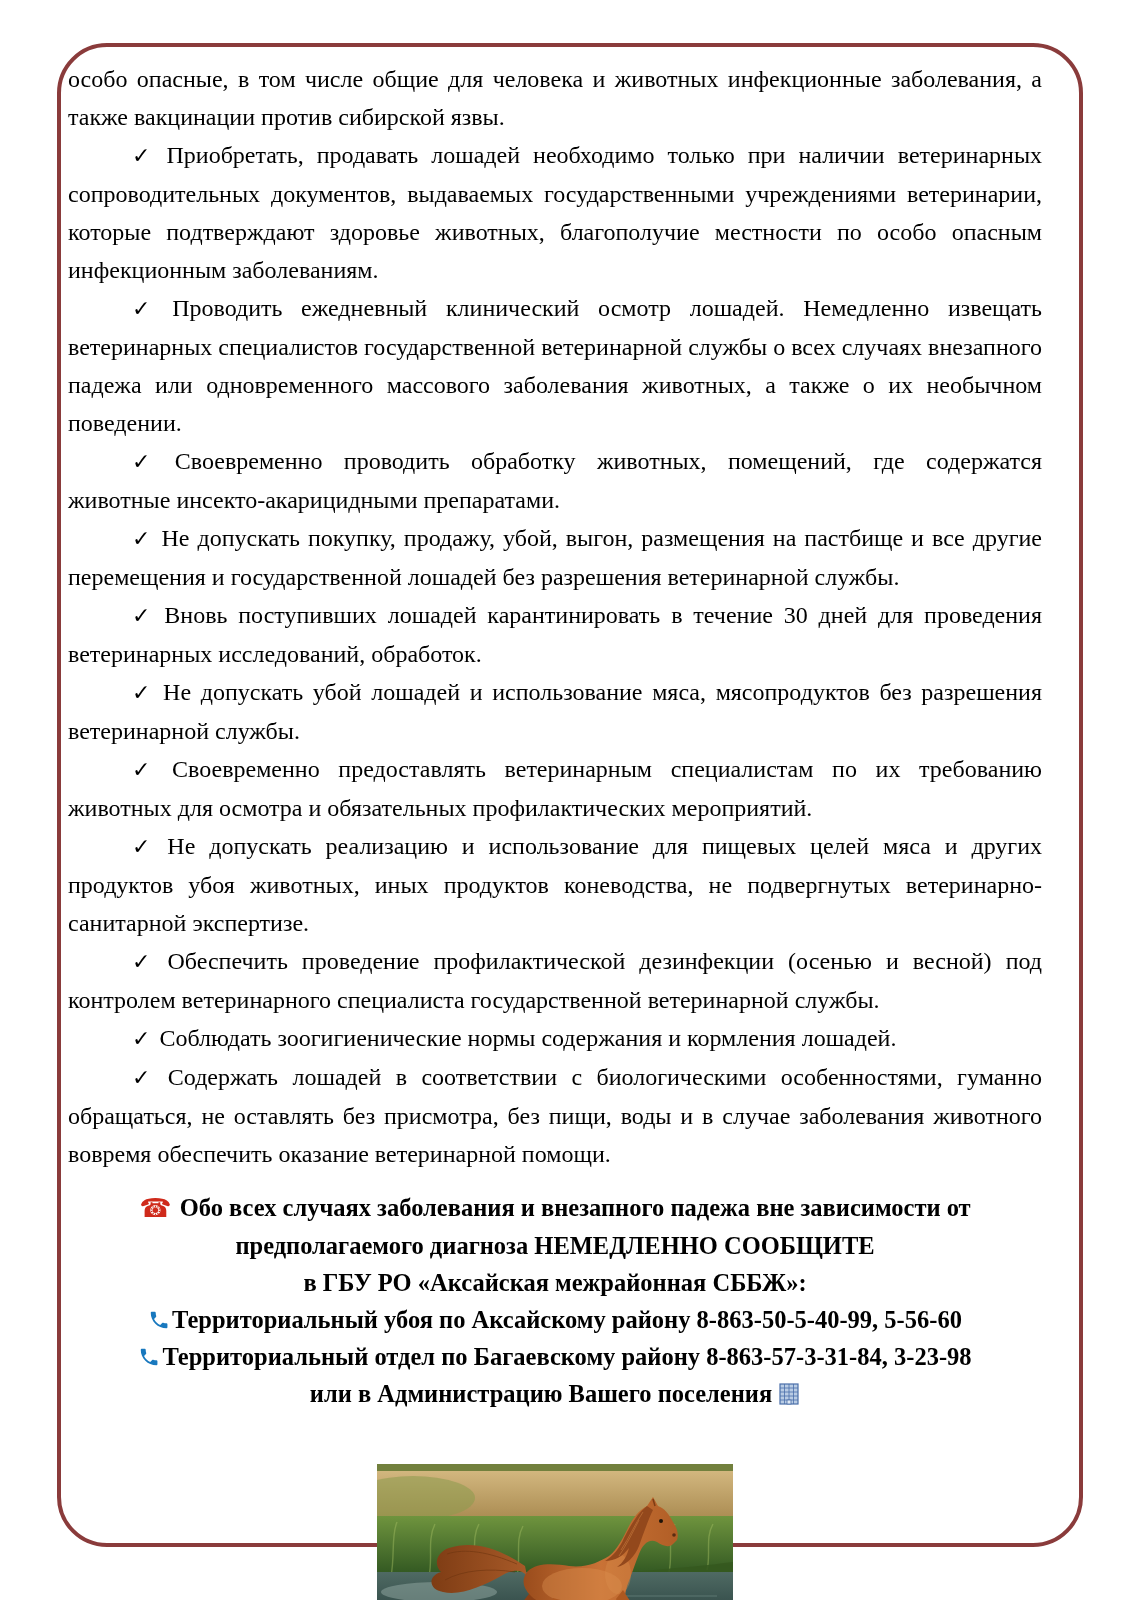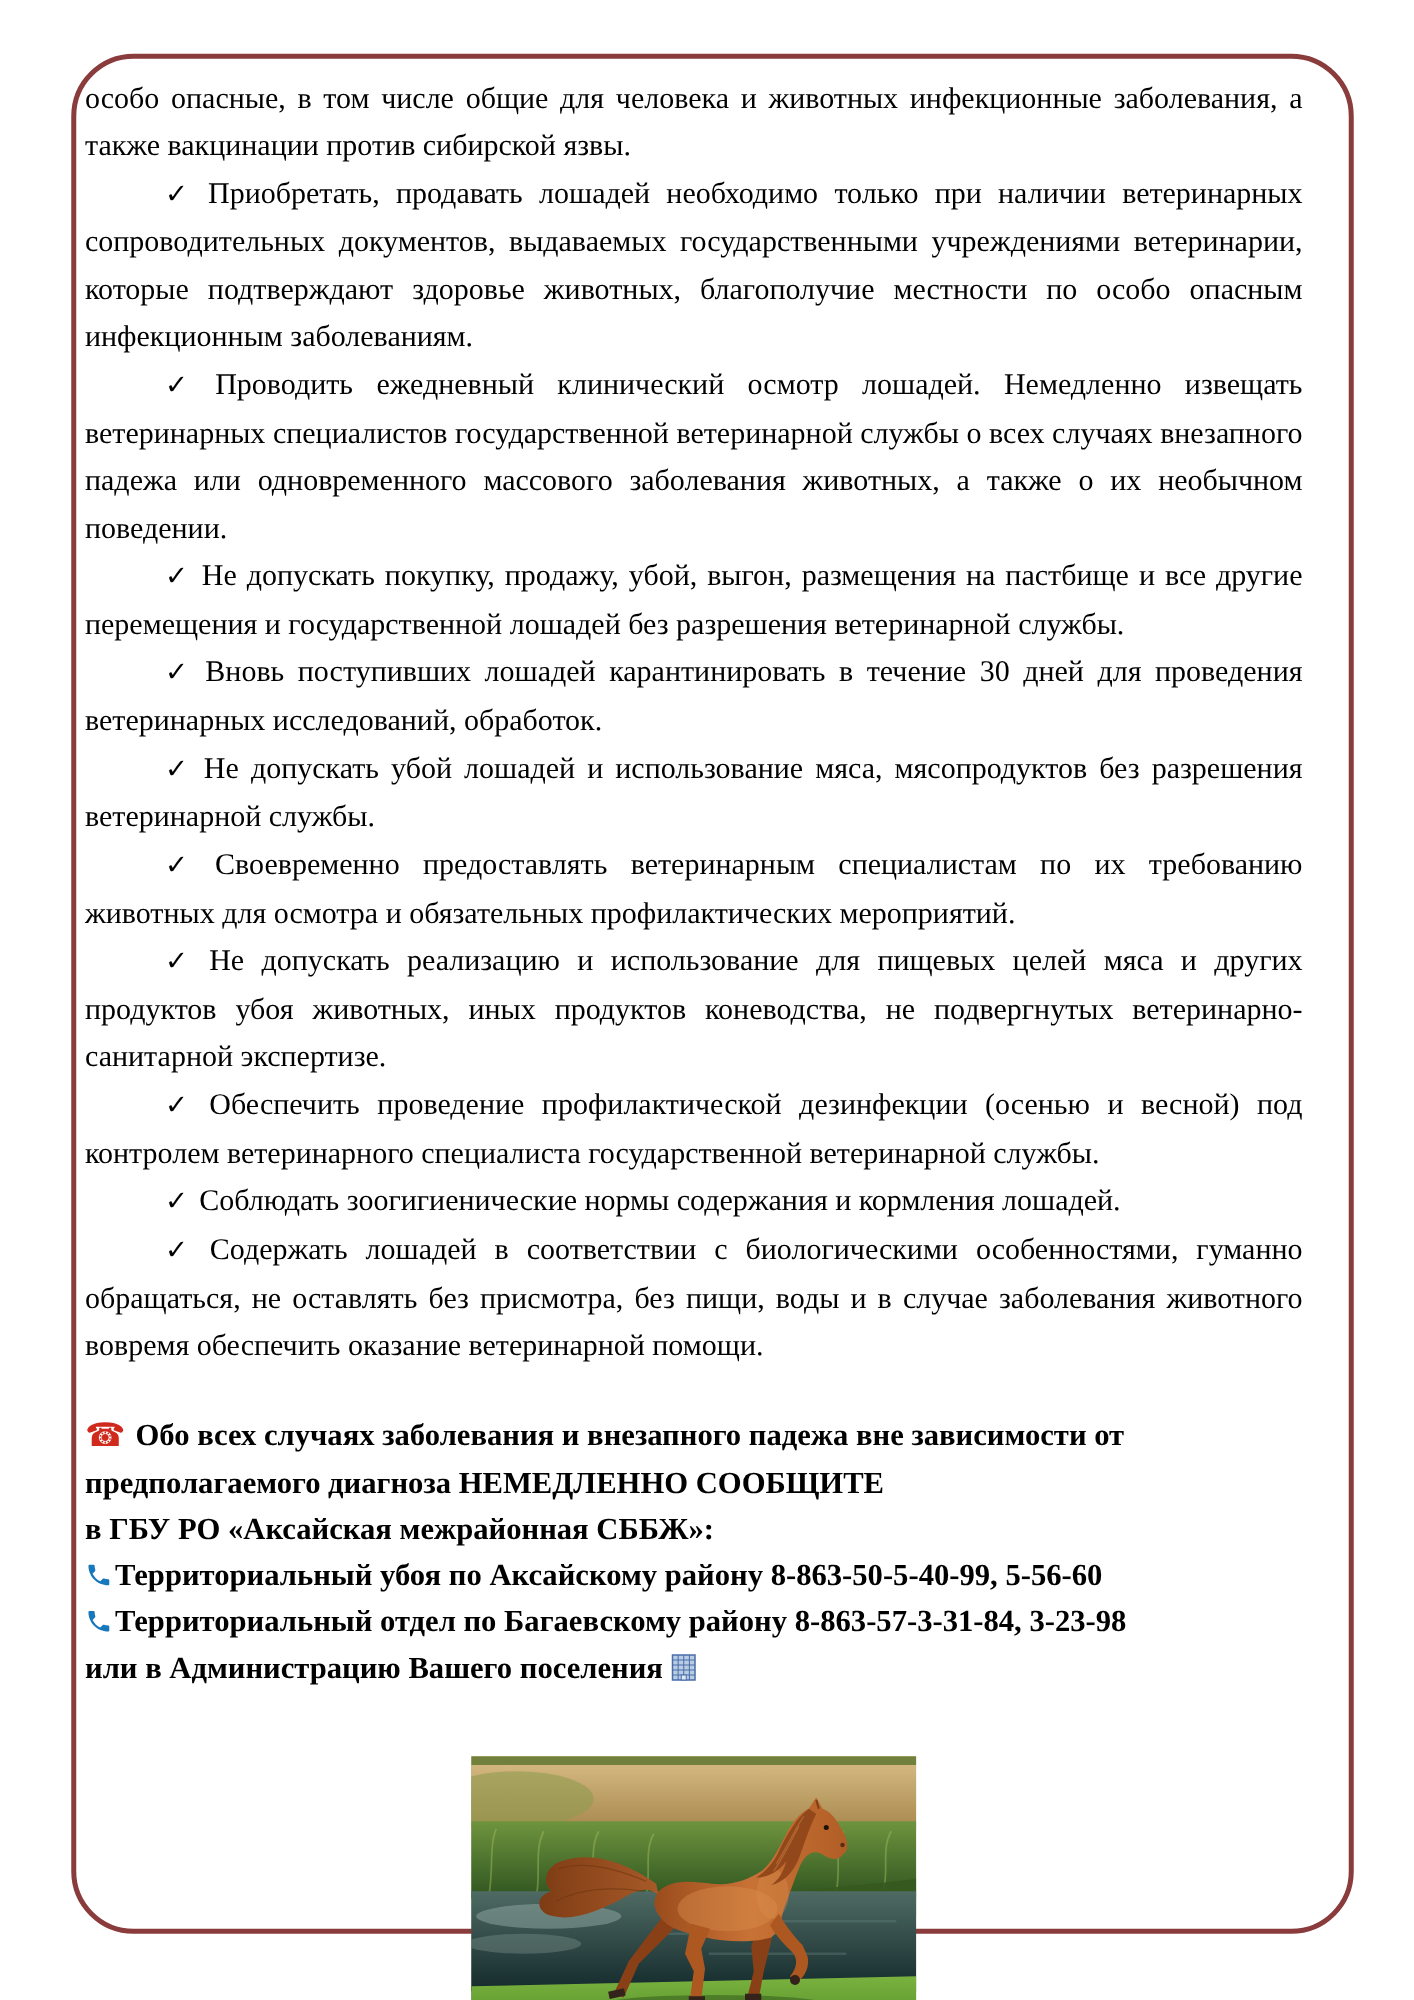--- a/index.html
+++ b/index.html
@@ -4,21 +4,21 @@
 <style>
   html,body{margin:0;padding:0;background:#ffffff;}
   .page{position:relative;width:1131px;height:1600px;background:#ffffff;overflow:hidden;
         font-family:"Liberation Serif", serif;color:#000;padding-left:45px;}
   .frame{position:absolute;left:57px;top:43px;width:1026px;height:1504px;box-sizing:border-box;
          border:4px solid #8a3b3b;border-radius:50px;}
   .content{position:absolute;left:68px;top:60px;width:974px;}
   .bodytext p{margin:0;font-size:24px;line-height:38px;text-align:justify;}
   .bullet{text-indent:64px;}
   .check{font-family:"DejaVu Sans", sans-serif;font-size:22px;padding-right:9px;}
-  .contact{margin-top:34px;text-align:left;font-weight:bold;font-size:24.5px;line-height:37px;}
+  .contact{margin-top:16px;text-align:center;font-weight:bold;font-size:24.5px;line-height:37px;}
   .contact .hline{white-space:nowrap;}
   .tel-icon{color:#cf2a1b;font-family:"DejaVu Sans", sans-serif;font-size:26px;padding-right:8px;vertical-align:-1px;}
   .recv-icon{display:inline-block;width:22px;height:22px;vertical-align:-3px;margin-right:2px;}
   .bld-icon{display:inline-block;width:22px;height:24px;vertical-align:-4px;margin-left:6px;}
   .photo{width:356px;height:222px;margin:52px auto 0;}
   .photo svg{display:block;width:356px;height:222px;}
 </style>
 </head>
 <body>
 
@@ -27,20 +27,22 @@
 
   <div class="content">
 
     <div class="bodytext">
       <p>особо опасные, в том числе общие для человека и животных инфекционные заболевания, а также вакцинации против сибирской язвы.</p>
 
       <p class="bullet">
         <span class="check">✓</span><span>Приобретать, продавать лошадей необходимо только при наличии ветеринарных сопроводительных документов, выдаваемых государственными учреждениями ветеринарии, которые подтверждают здоровье животных, благополучие местности по особо опасным инфекционным заболеваниям.</span></p>
       <p class="bullet">
         <span class="check">✓</span><span>Проводить ежедневный клинический осмотр лошадей. Немедленно извещать ветеринарных специалистов государственной ветеринарной службы о всех случаях внезапного падежа или одновременного массового заболевания животных, а также о их необычном поведении.</span></p>
+      <p class="bullet">
+        <span class="check">✓</span><span>Своевременно проводить обработку животных, помещений, где содержатся животные инсекто-акарицидными препаратами.</span></p>
       <p class="bullet">
         <span class="check">✓</span><span>Не допускать покупку, продажу, убой, выгон, размещения на пастбище и все другие перемещения и государственной лошадей без разрешения ветеринарной службы.</span></p>
       <p class="bullet">
         <span class="check">✓</span><span>Вновь поступивших лошадей карантинировать в течение 30 дней для проведения ветеринарных исследований, обработок.</span></p>
       <p class="bullet">
         <span class="check">✓</span><span>Не допускать убой лошадей и использование мяса, мясопродуктов без разрешения ветеринарной службы.</span></p>
       <p class="bullet">
         <span class="check">✓</span><span>Своевременно предоставлять ветеринарным специалистам по их требованию животных для осмотра и обязательных профилактических мероприятий.</span></p>
       <p class="bullet">
         <span class="check">✓</span><span>Не допускать реализацию и использование для пищевых целей мяса и других продуктов убоя животных, иных продуктов коневодства, не подвергнутых ветеринарно-санитарной экспертизе.</span></p>

